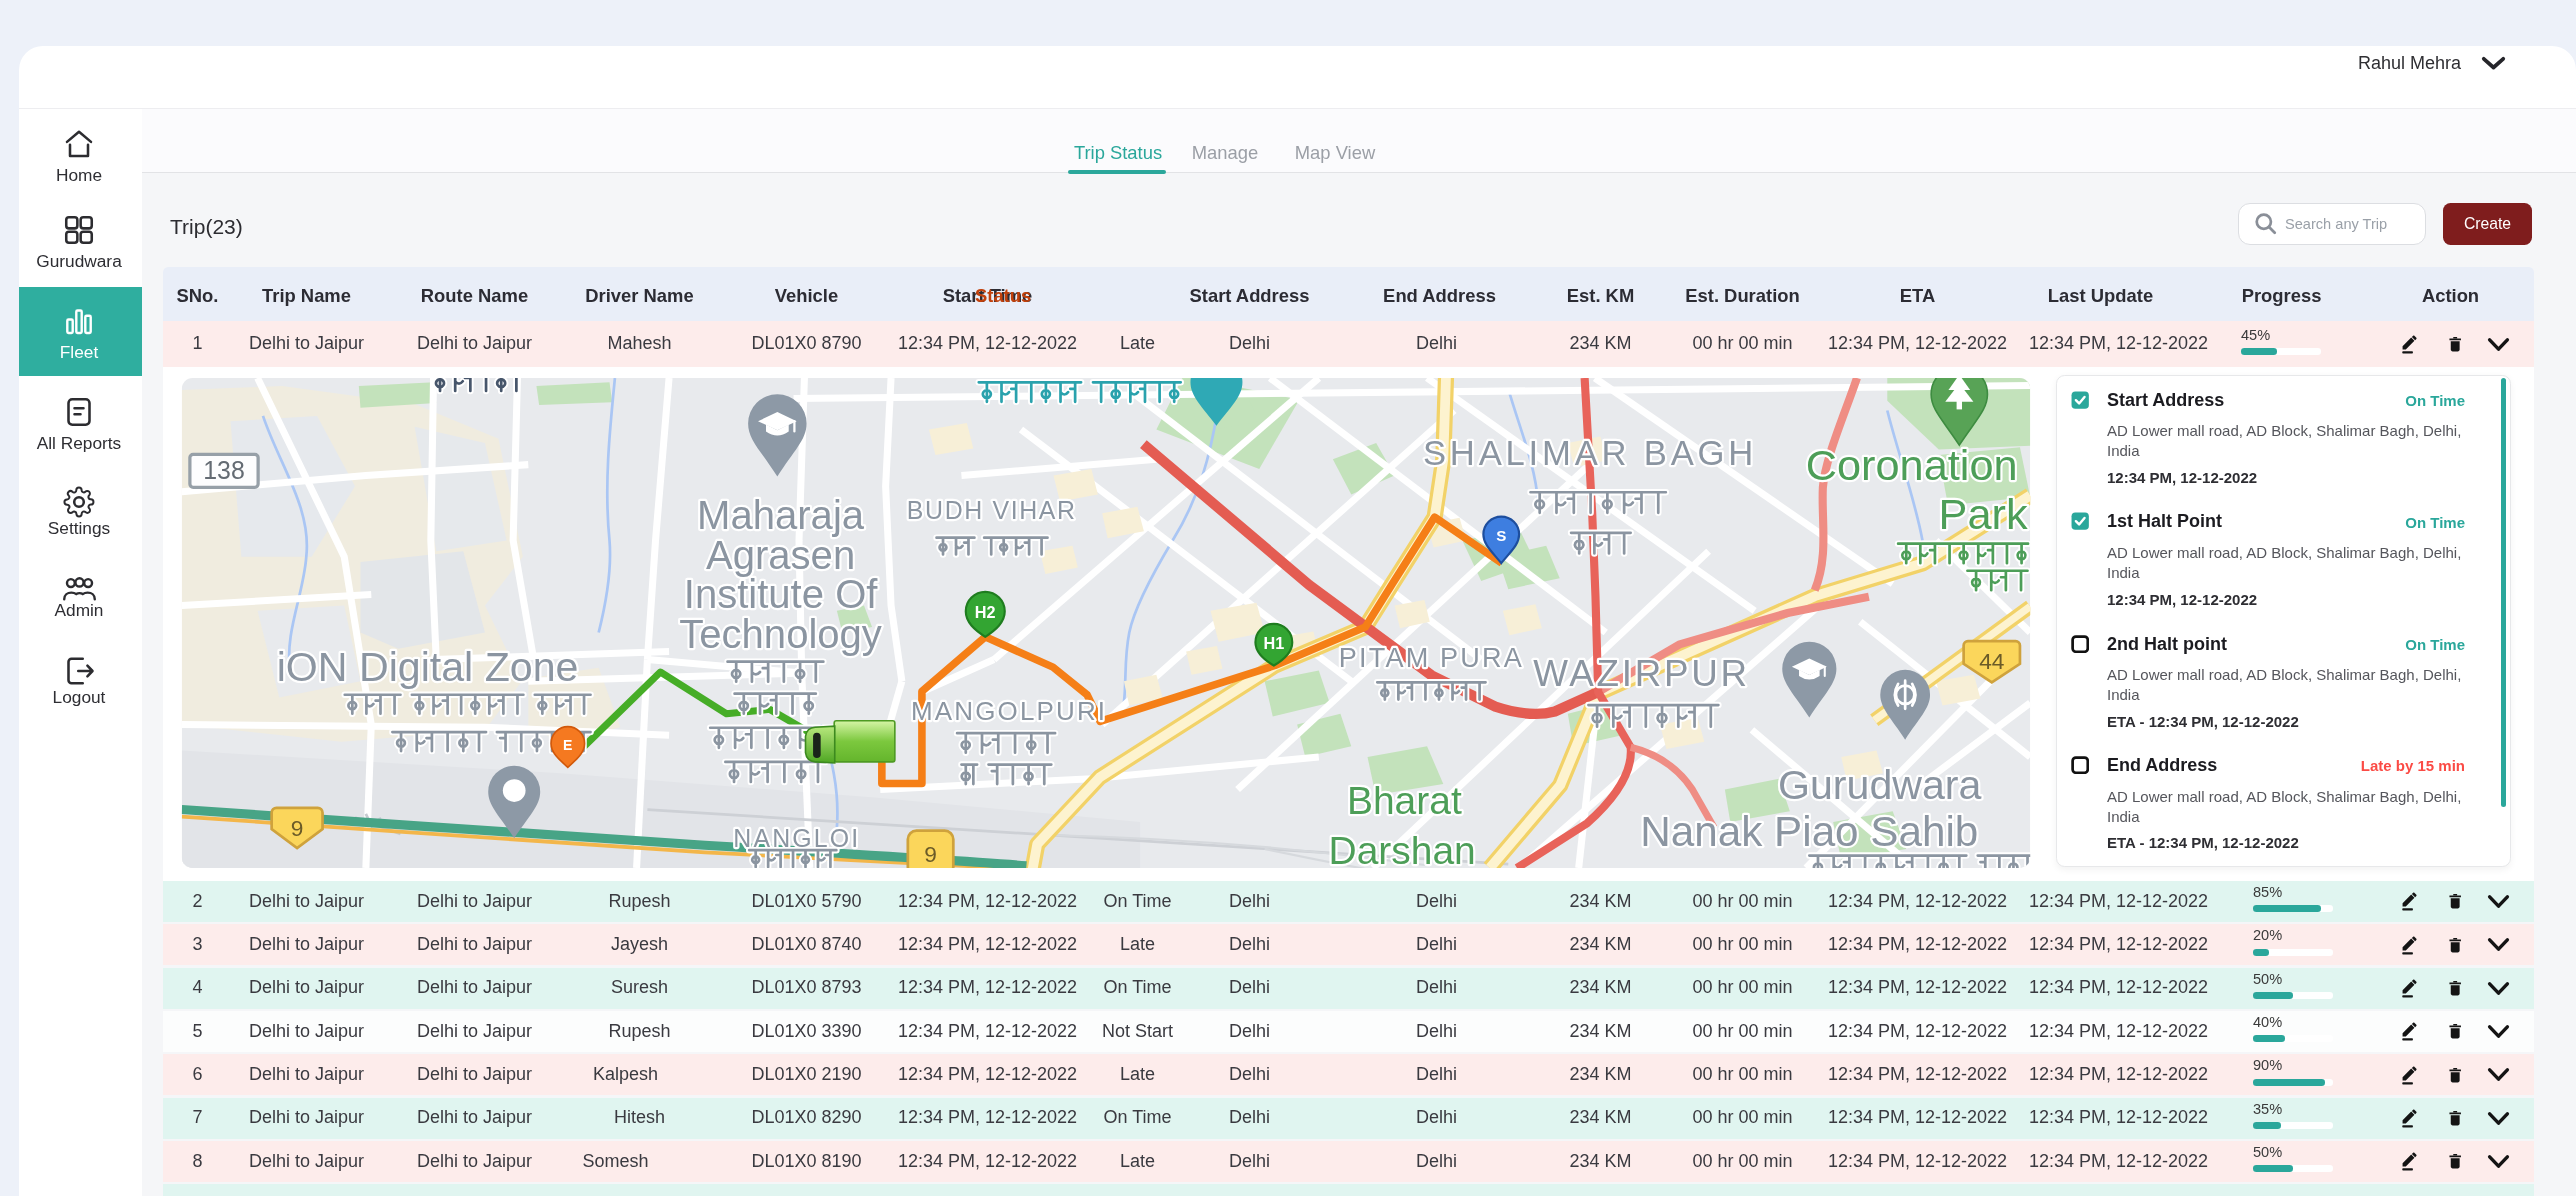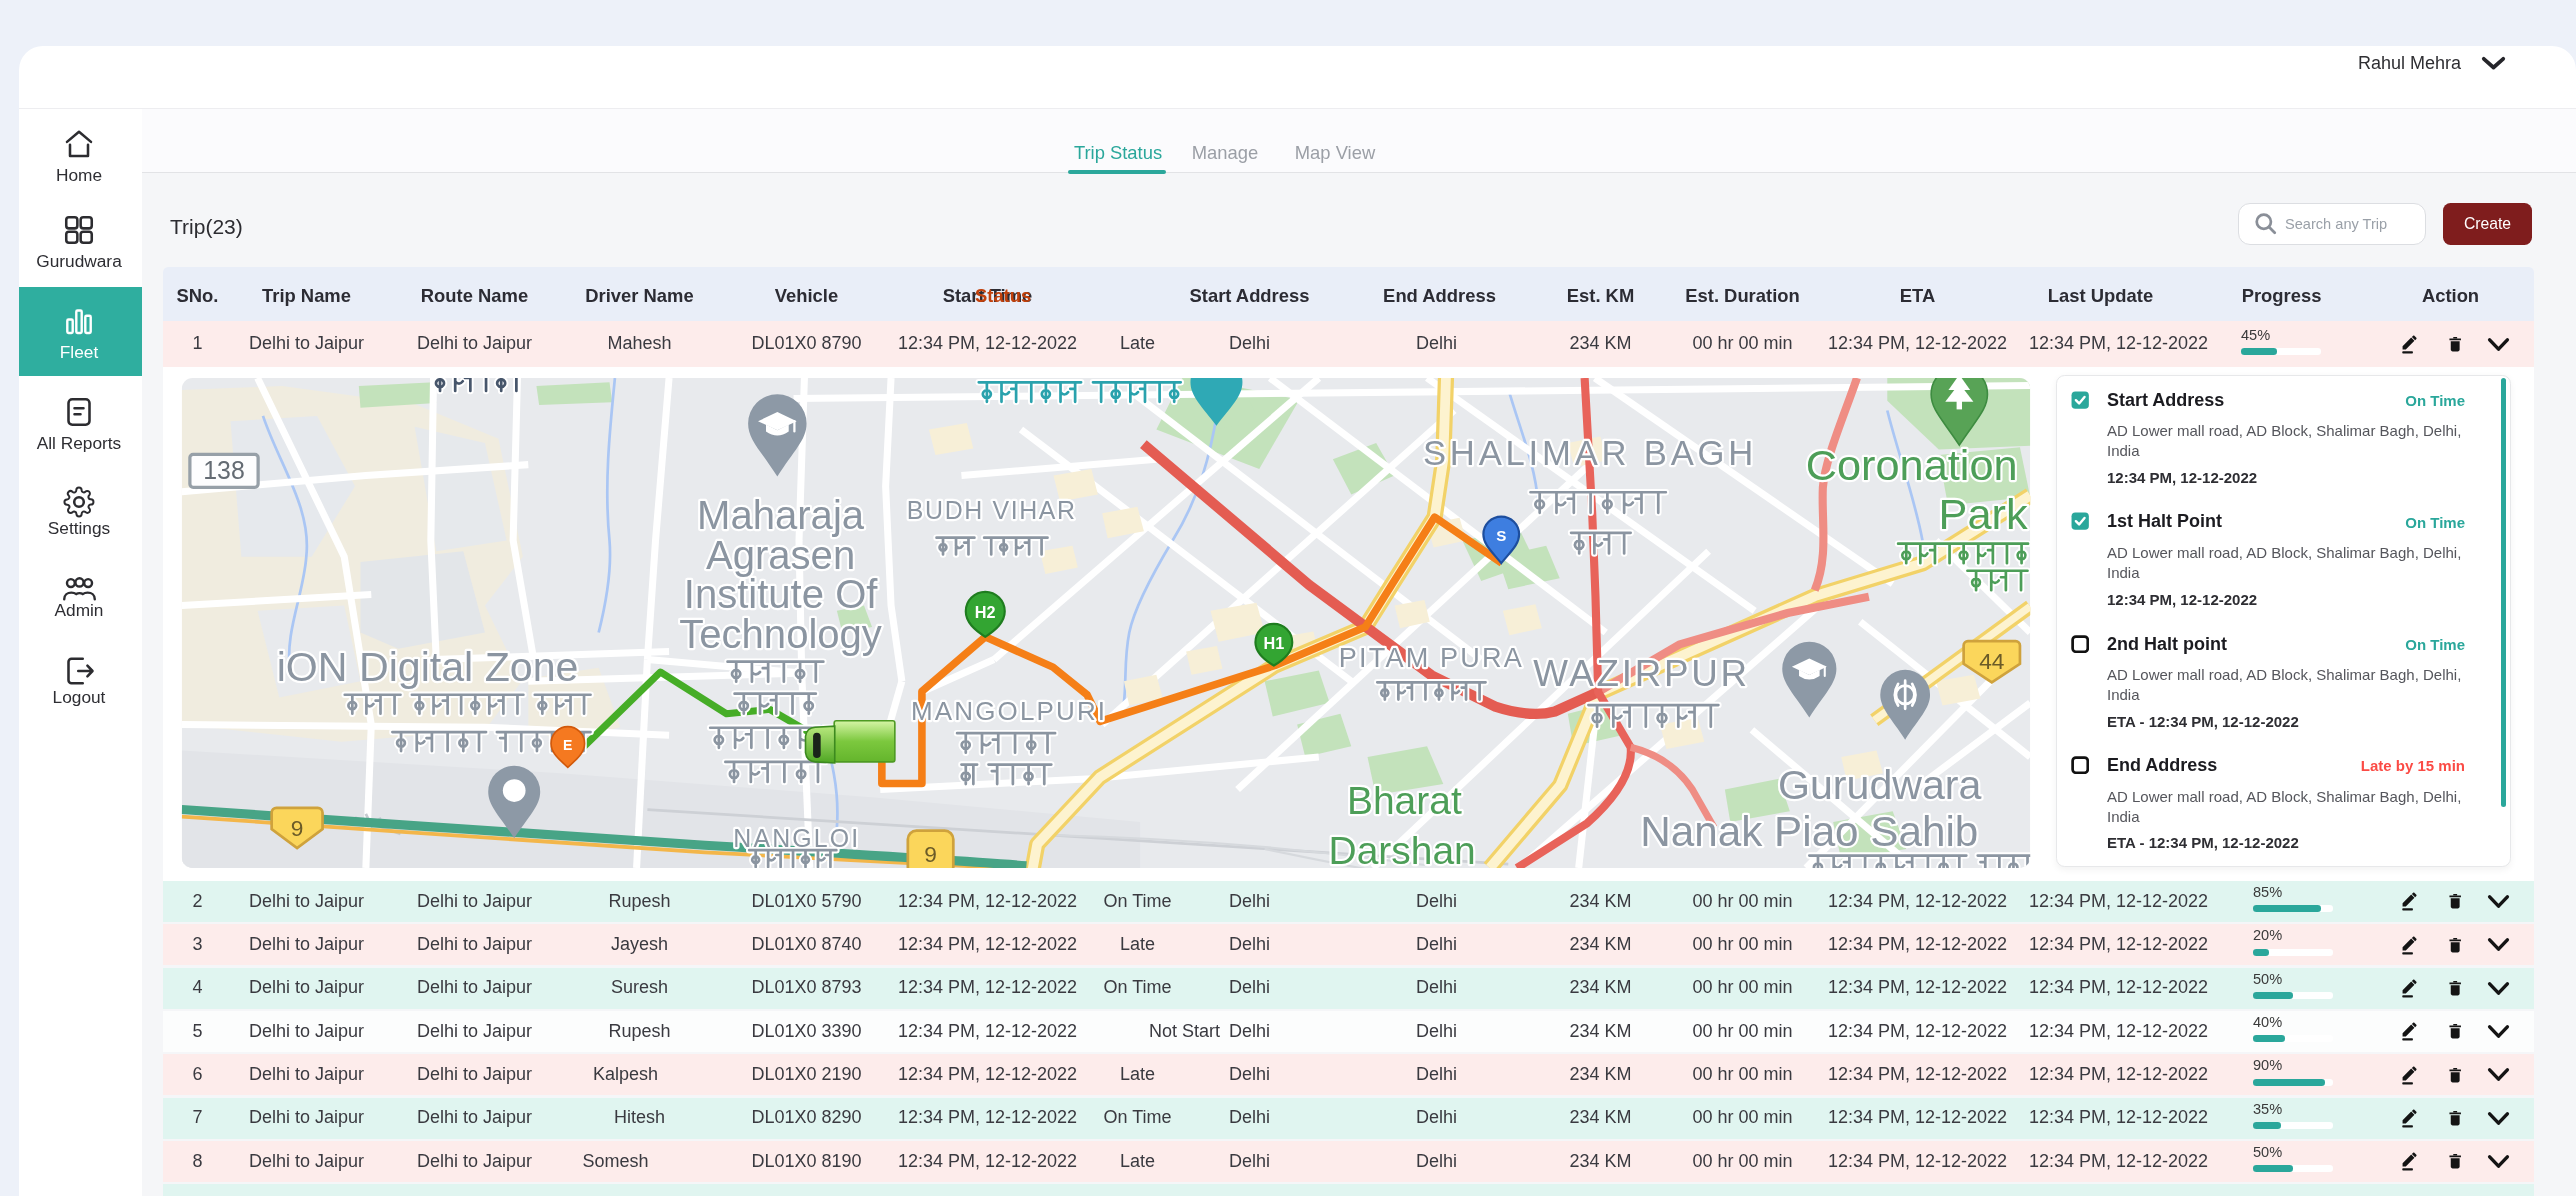--- a/index.html
+++ b/index.html
@@ -157,21 +157,21 @@
     <svg class="abs" style="left:2486px;top:976px;" width="25" height="25" viewBox="0 0 24 24">
       <polyline points="3.5,7.5 12,16.5 20.5,7.5" fill="none" stroke="#141414" stroke-width="3.3" stroke-linecap="round" stroke-linejoin="round"></polyline>
     </svg>
 <div class="abs" style="left:163px;top:1011px;width:2371px;height:41px;background:#fcfdfd;"></div>
     <div class="abs" style="left:35px;top:1021px;width:325px;text-align:center;font-size:18px;font-weight:400;color:#3a3a40;">5</div>
     <div class="abs" style="left:144px;top:1021px;width:325px;text-align:center;font-size:18px;font-weight:400;color:#3a3a40;">Delhi to Jaipur</div>
     <div class="abs" style="left:312px;top:1021px;width:325px;text-align:center;font-size:18px;font-weight:400;color:#3a3a40;">Delhi to Jaipur</div>
     <div class="abs" style="left:477px;top:1021px;width:325px;text-align:center;font-size:18px;font-weight:400;color:#3a3a40;">Rupesh</div>
     <div class="abs" style="left:644px;top:1021px;width:325px;text-align:center;font-size:18px;font-weight:400;color:#3a3a40;">DL01X0 3390</div>
     <div class="abs" style="left:825px;top:1021px;width:325px;text-align:center;font-size:18px;font-weight:400;color:#3a3a40;">12:34 PM, 12-12-2022</div>
-    <div class="abs" style="left:975px;top:1021px;width:325px;text-align:center;font-size:18px;font-weight:400;color:#3a3a40;padding-left:47px;">Not Start</div>
+    <div class="abs" style="left:975px;top:1021px;width:325px;text-align:center;font-size:18px;font-weight:400;color:#3a3a40;">Not Start</div>
     <div class="abs" style="left:1087px;top:1021px;width:325px;text-align:center;font-size:18px;font-weight:400;color:#3a3a40;">Delhi</div>
     <div class="abs" style="left:1416px;top:1021px;font-size:18px;color:#3a3a40;">Delhi</div>
     <div class="abs" style="left:1438px;top:1021px;width:325px;text-align:center;font-size:18px;font-weight:400;color:#3a3a40;">234 KM</div>
     <div class="abs" style="left:1580px;top:1021px;width:325px;text-align:center;font-size:18px;font-weight:400;color:#3a3a40;">00 hr 00 min</div>
     <div class="abs" style="left:1755px;top:1021px;width:325px;text-align:center;font-size:18px;font-weight:400;color:#3a3a40;">12:34 PM, 12-12-2022</div>
     <div class="abs" style="left:1956px;top:1021px;width:325px;text-align:center;font-size:18px;font-weight:400;color:#3a3a40;">12:34 PM, 12-12-2022</div>
     <div class="abs" style="left:2253px;top:1014px;font-size:14.6px;color:#3a3a3a;">40%</div>
     <div class="abs" style="left:2253px;top:1035px;width:80px;height:6.5px;border-radius:3.3px;background:#ffffff;"></div>
     <div class="abs" style="left:2253px;top:1035px;width:32px;height:6.5px;border-radius:3.3px;background:#2aa79b;"></div>
     <svg class="abs" style="left:2400px;top:1021px;" width="20.6" height="20.6" viewBox="0 0 24 24">

